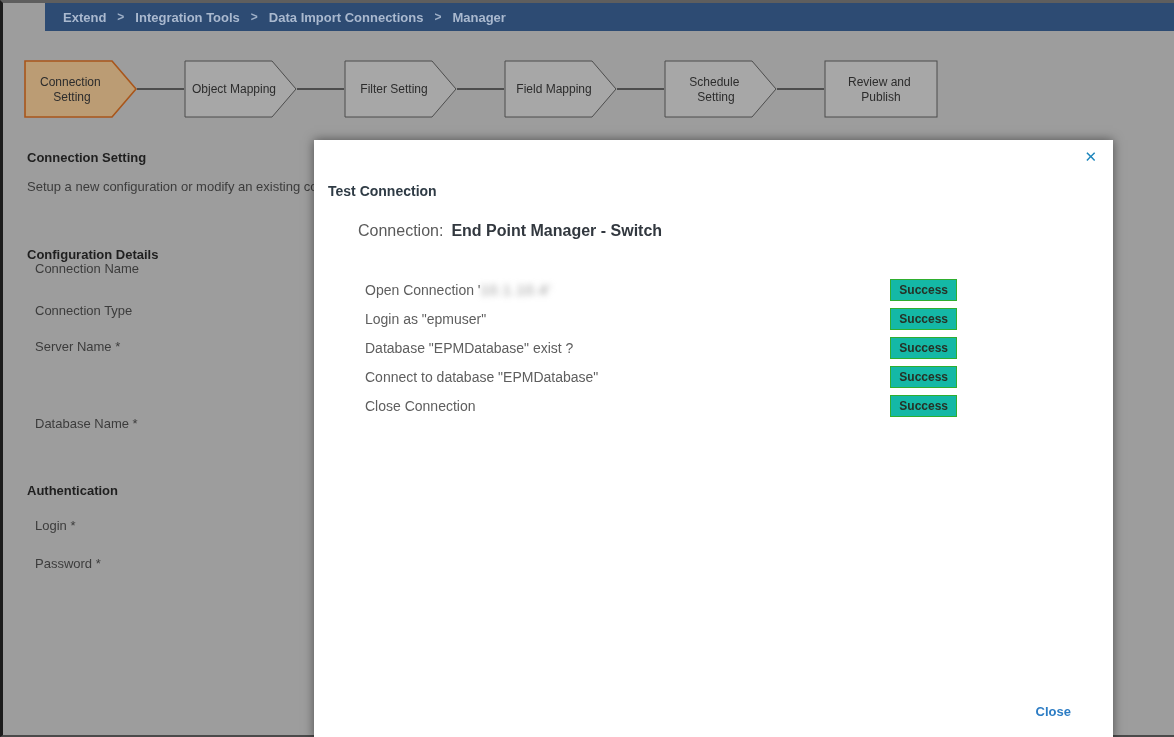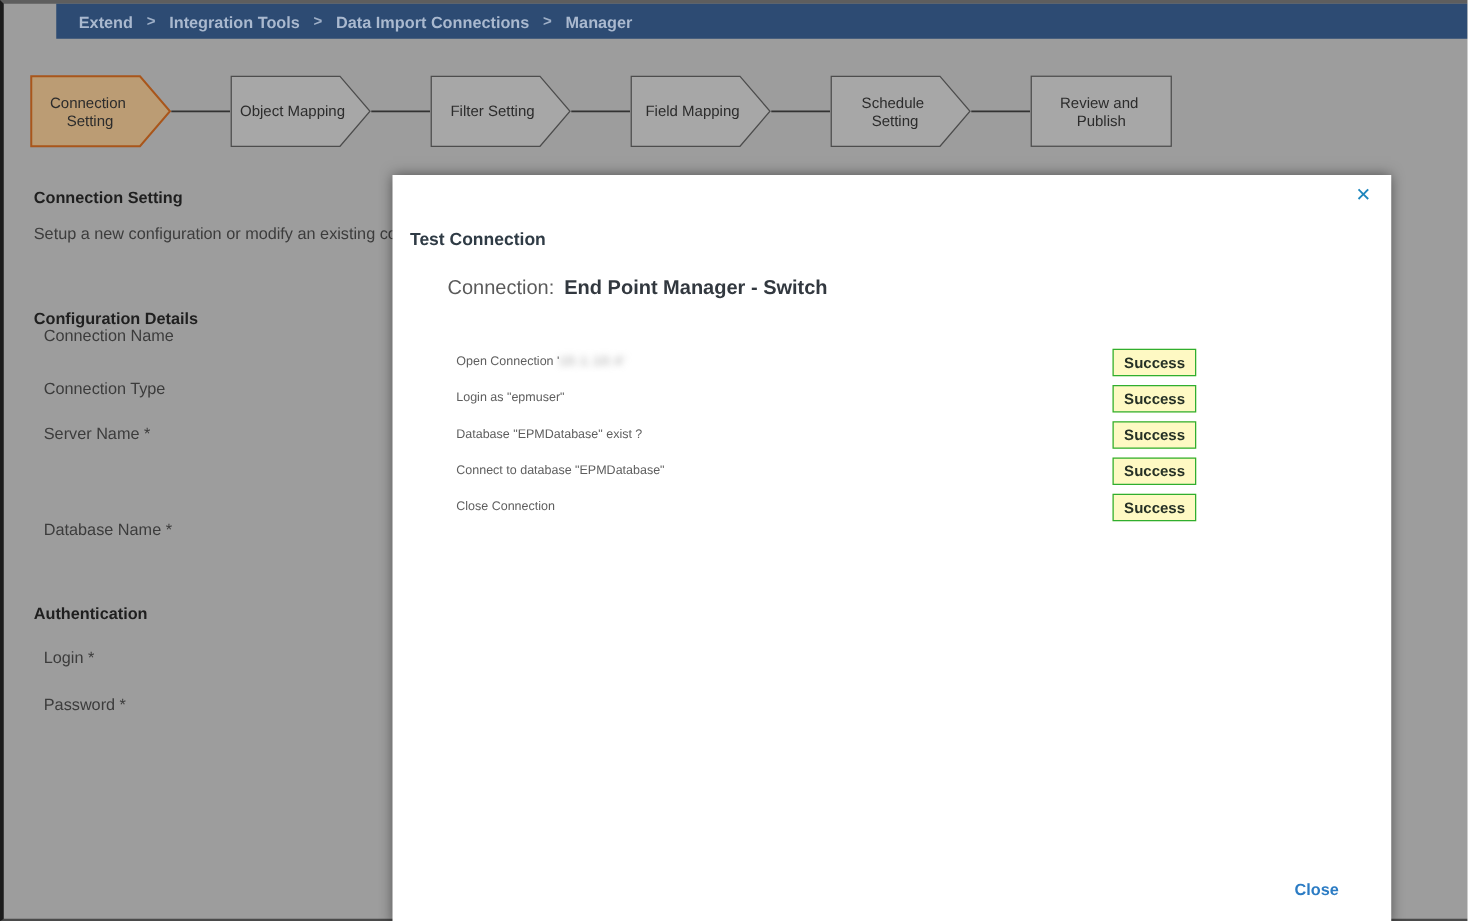--- a/index.html
+++ b/index.html
@@ -57,24 +57,24 @@
     font-size: 16px; color: #5a5a5a;
   }
   .connection-line b { color: #32383f; margin-left: 8px; font-weight: bold; }
   .rows {
     position: absolute; left: 51px; top: 135px; width: 592px;
   }
   .row {
     height: 29px;
     display: flex; align-items: center; justify-content: space-between;
   }
-  .row-label { font-size: 10px; color: #5e5e5e; text-align: right; }
+  .row-label { font-size: 14px; color: #5e5e5e; text-align: right; }
   .redacted { filter: blur(3px); color: #8d8d8d; letter-spacing: 1px; }
   .status-badge {
-    background: #fef9c3; border: 1px solid #2fae2f;
+    background: #14b8a6; border: 1px solid #2fae2f;
     color: #263126; font-size: 12px; font-weight: bold;
     padding: 3px 8px; min-width: 55px; text-align: center;
   }
   .modal-footer-close {
     position: absolute; right: 42px; bottom: 21px;
     font-size: 13px; font-weight: bold; color: #2c7cc4; cursor: pointer;
   }
 </style>
 </head>
 <body>

